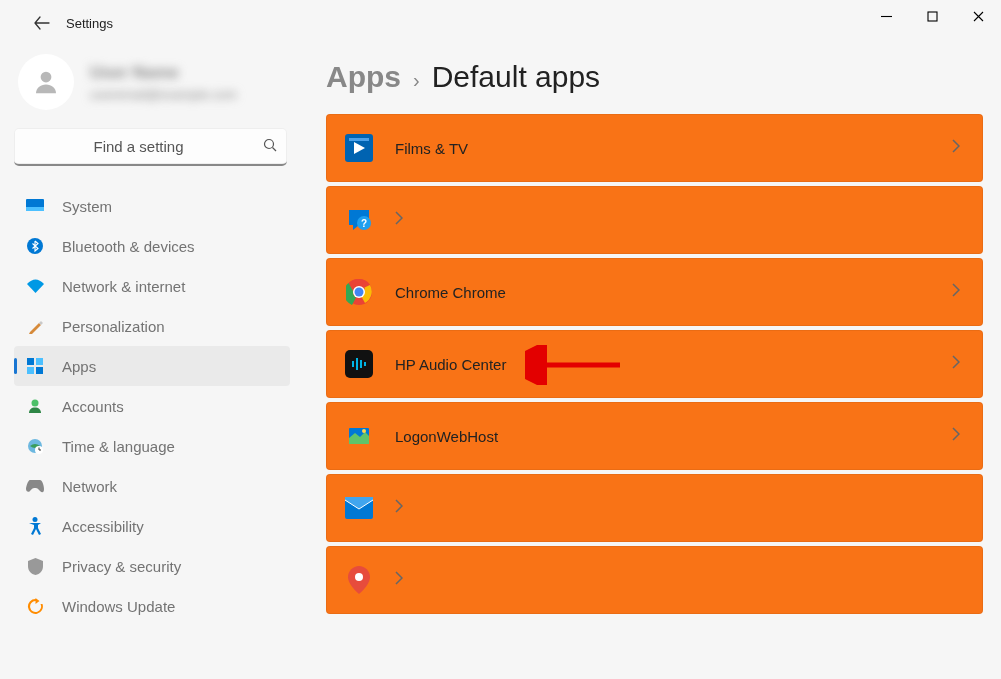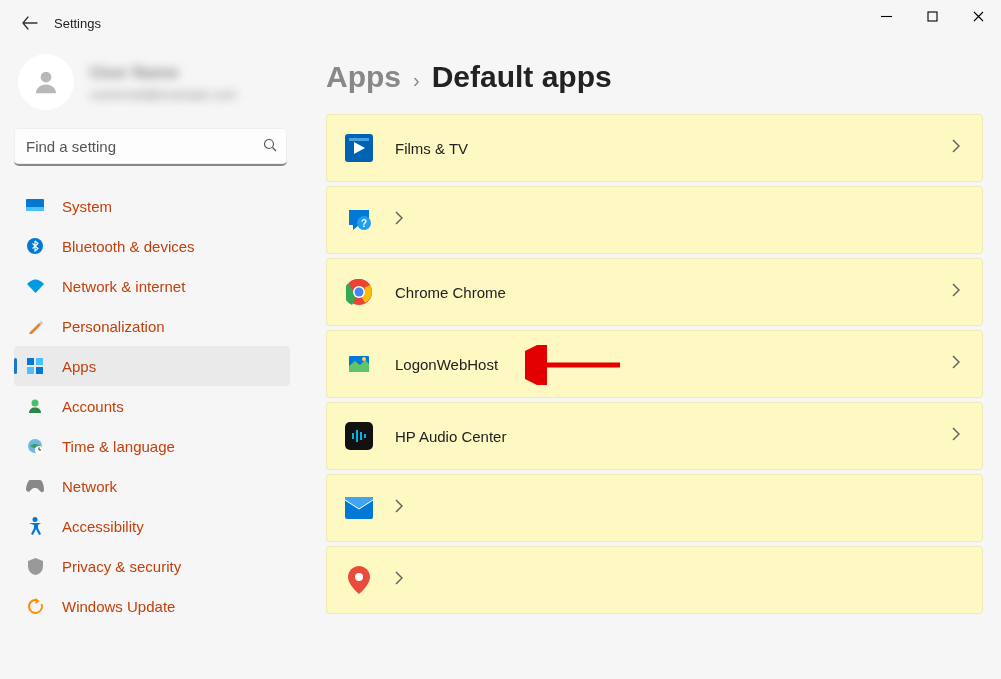--- a/index.html
+++ b/index.html
@@ -13,20 +13,21 @@
       width: 1001px;
       height: 679px;
       overflow: hidden;
       position: relative;
     }
     .titlebar {
       display: flex;
       align-items: center;
       height: 46px;
       padding-left: 20px;
+      margin-left: 12px;
     }
     .back-arrow {
       width: 20px;
       height: 20px;
       display: flex;
       align-items: center;
       justify-content: center;
       color: #333;
       margin-right: 14px;
       cursor: pointer;
@@ -97,20 +98,21 @@
       width: 100%;
       height: 38px;
       border: none;
       border-bottom: 2px solid #888;
       border-radius: 5px;
       background: #fdfdfd;
       padding: 0 36px 0 12px;
       font-size: 15px;
       color: #555;
       box-shadow: inset 0 0 0 1px rgba(0,0,0,.06);
+      text-align: center;
     }
     .search-input::placeholder { color: #555; }
     .search-icon {
       position: absolute;
       right: 10px;
       top: 50%;
       transform: translateY(-50%);
       color: #555;
     }
     .nav { list-style: none; }
@@ -140,21 +142,21 @@
     .nav-icon {
       width: 18px;
       height: 18px;
       margin-right: 18px;
       display: flex;
       align-items: center;
       justify-content: center;
     }
     .nav-label {
       font-size: 15px;
-      color: #c2410c;
+      color: #737373;
     }
     .main {
       flex: 1;
       padding: 14px 18px 0 24px;
       overflow: hidden;
     }
     .breadcrumb {
       display: flex;
       align-items: baseline;
       gap: 12px;
@@ -165,30 +167,30 @@
       font-weight: 600;
       color: #888;
       cursor: pointer;
     }
     .crumb-sep {
       font-size: 20px;
       color: #888;
     }
     .crumb-current {
       font-size: 30px;
-      font-weight: 700;
+      font-weight: 400;
       color: #222;
     }
     .app-list {
       display: flex;
       flex-direction: column;
       gap: 4px;
     }
     .app-row {
-      background: #fef9c3;
+      background: #f97316;
       border: 1px solid rgba(0,0,0,.06);
       border-radius: 4px;
       height: 68px;
       display: flex;
       align-items: center;
       padding: 0 22px 0 18px;
       cursor: pointer;
       position: relative;
     }
     .app-icon {
@@ -419,43 +421,43 @@
               <circle cx="13" cy="13" r="4.5" fill="#4285f4"></circle>
             </svg>
           </span>
         <span class="app-name">Chrome Chrome</span>
         <span class="chevron"><svg width="8" height="14" viewBox="0 0 8 14">
               <path d="M1 1l6 6-6 6" stroke="#666" stroke-width="1.5" fill="none"></path>
             </svg></span>
       </div>
 
       <div class="app-row">
-        <span class="app-icon">
-            <svg width="24" height="24" viewBox="0 0 24 24">
-              <rect x="2" y="4" width="20" height="16" rx="1" fill="#0078d4"></rect>
-              <path d="M2 14 L8 9 L13 13 L18 8 L22 12 V20 H2 Z" fill="#5fc46a"></path>
-              <circle cx="17" cy="7" r="2" fill="#ffd54a"></circle>
-            </svg>
-          </span>
-        <span class="app-name">LogonWebHost</span>
-        <span class="chevron"><svg width="8" height="14" viewBox="0 0 8 14">
-              <path d="M1 1l6 6-6 6" stroke="#666" stroke-width="1.5" fill="none"></path>
-            </svg></span>
-      </div>
-
-      <div class="app-row">
         <span class="app-icon" style="background:#111;border-radius:5px">
             <svg width="18" height="18" viewBox="0 0 18 18">
               <rect x="2" y="6" width="2" height="6" fill="#00b4e5"></rect>
               <rect x="6" y="3" width="2" height="12" fill="#00b4e5"></rect>
               <rect x="10" y="5" width="2" height="8" fill="#00b4e5"></rect>
               <rect x="14" y="7" width="2" height="4" fill="#00b4e5"></rect>
             </svg>
           </span>
         <span class="app-name">HP Audio Center</span>
+        <span class="chevron"><svg width="8" height="14" viewBox="0 0 8 14">
+              <path d="M1 1l6 6-6 6" stroke="#666" stroke-width="1.5" fill="none"></path>
+            </svg></span>
+      </div>
+
+      <div class="app-row">
+        <span class="app-icon">
+            <svg width="24" height="24" viewBox="0 0 24 24">
+              <rect x="2" y="4" width="20" height="16" rx="1" fill="#0078d4"></rect>
+              <path d="M2 14 L8 9 L13 13 L18 8 L22 12 V20 H2 Z" fill="#5fc46a"></path>
+              <circle cx="17" cy="7" r="2" fill="#ffd54a"></circle>
+            </svg>
+          </span>
+        <span class="app-name">LogonWebHost</span>
         <span class="chevron"><svg width="8" height="14" viewBox="0 0 8 14">
               <path d="M1 1l6 6-6 6" stroke="#666" stroke-width="1.5" fill="none"></path>
             </svg></span>
       </div>
 
       <div class="app-row">
         <span class="app-icon">
             <svg width="28" height="22" viewBox="0 0 28 22">
               <rect width="28" height="22" rx="2" fill="#0078d4"></rect>
               <path d="M0 3l14 9 14-9V0H0z" fill="#41a5ee"></path>

